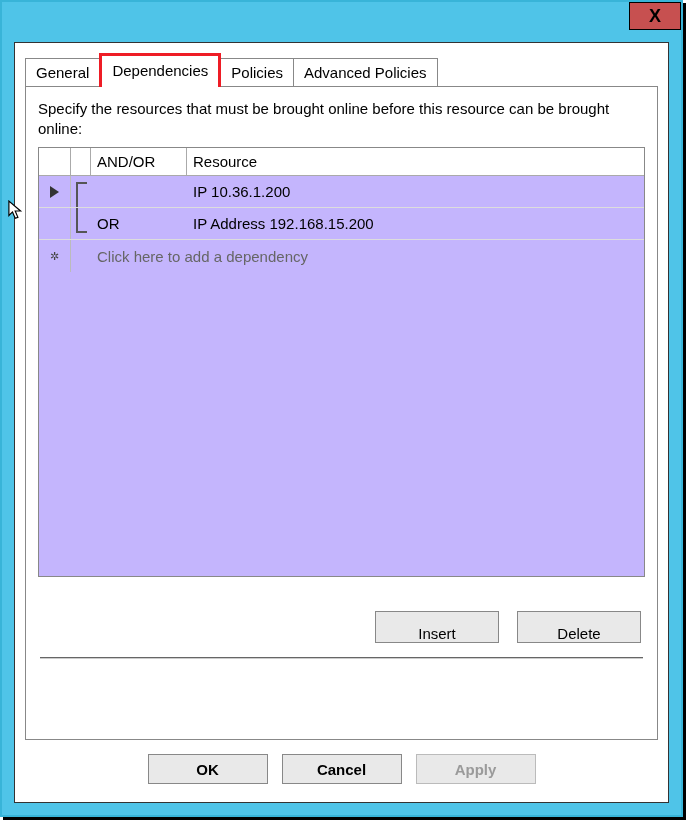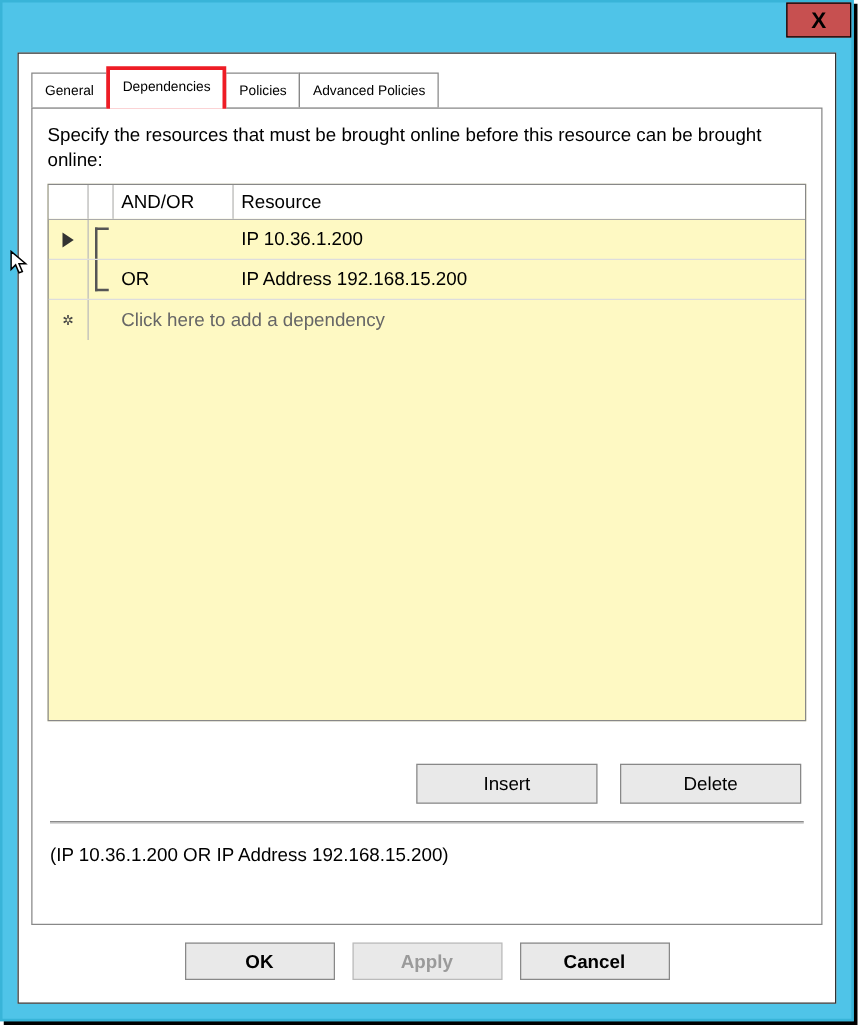--- a/index.html
+++ b/index.html
@@ -46,21 +46,21 @@
   }
   .tab-row {
     position:absolute; left:10px; top:14px; height:30px;
     display:flex; align-items:flex-end;
   }
   .tab {
     height:29px; padding:0 10px;
     border:1px solid #888;
     background:#fff;
     display:flex; align-items:center;
-    font-size:11px; color:#000;
+    font-size:15px; color:#000;
     margin-right:-1px;
     position:relative;
   }
   .tab.active {
     border:3px solid #ee1c25;
     height:34px;
     z-index:3;
     margin-top:-2px;
   }
   .tab.active::after{
@@ -70,21 +70,21 @@
     position:absolute; left:10px; right:10px; top:43px; bottom:62px;
     border:1px solid #888;
     background:#fff;
   }
   .instruction {
     position:absolute; left:12px; right:12px; top:12px;
     font-size:15px; line-height:20px; color:#000;
   }
   .grid {
     position:absolute; left:12px; right:12px; top:60px; height:430px;
-    border:1px solid #888; background:#fef9c3;
+    border:1px solid #888; background:#c4b5fd;
     font-size:15px;
   }
   .grid-head {
     height:28px; display:flex; border-bottom:1px solid #aaa;
   }
   .gh {
     border-right:1px solid #aaa;
     display:flex; align-items:center; padding-left:6px;
     background:#fff;
   }
@@ -106,23 +106,23 @@
   .bracket-top::before, .bracket-bot::before{
     content:""; position:absolute; left:5px; width:9px; border-left:2px solid #555;
   }
   .bracket-top::before{ top:6px; bottom:0; border-top:2px solid #555;}
   .bracket-bot::before{ top:0; bottom:6px; border-bottom:2px solid #555;}
   .placeholder { color:#666;}
   .btn-row {
     position:absolute; right:16px; bottom:96px; display:flex; gap:18px;
   }
   .btn {
-    width:145px; height:32px;
+    width:124px; height:32px;
     background:#e9e9e9; border:1px solid #888;
-    display:flex; align-items:center; justify-content:center;
+    display:flex; align-items:flex-end; justify-content:center;
     font-size:15px;
   }
   .separator {
     position:absolute; left:14px; right:14px; bottom:80px;
     border-top:1px solid #666; border-bottom:1px solid #ccc; height:2px;
   }
   .expr {
     position:absolute; left:14px; bottom:46px; font-size:15px; color:#000;
   }
   .dlg-btn-row {
@@ -209,33 +209,32 @@
       <div class="btn-row">
         <div class="btn">
             <span>Insert</span>
           </div>
         <div class="btn">
             <span>Delete</span>
           </div>
       </div>
 
       <div class="separator"></div>
-      <div class="expr">(IP 10.36.1.200  OR IP Address 192.168.15.200)</div>
 
     </div>
 
     <div class="dlg-btn-row">
       <div class="dlg-btn">
           <span>OK</span>
         </div>
+      <div class="dlg-btn">
+          <span>Cancel</span>
+        </div>
       <div class="dlg-btn disabled">
           <span>Apply</span>
-        </div>
-      <div class="dlg-btn">
-          <span>Cancel</span>
         </div>
     </div>
 
   </div>
 </div>
 
 <svg class="cursor" viewBox="0 0 20 24">
   <path d="M1 1 L1 17 L5 13 L8 20 L11 19 L8 12 L14 12 Z" fill="#fff" stroke="#000" stroke-width="1.3"></path>
 </svg>
 

